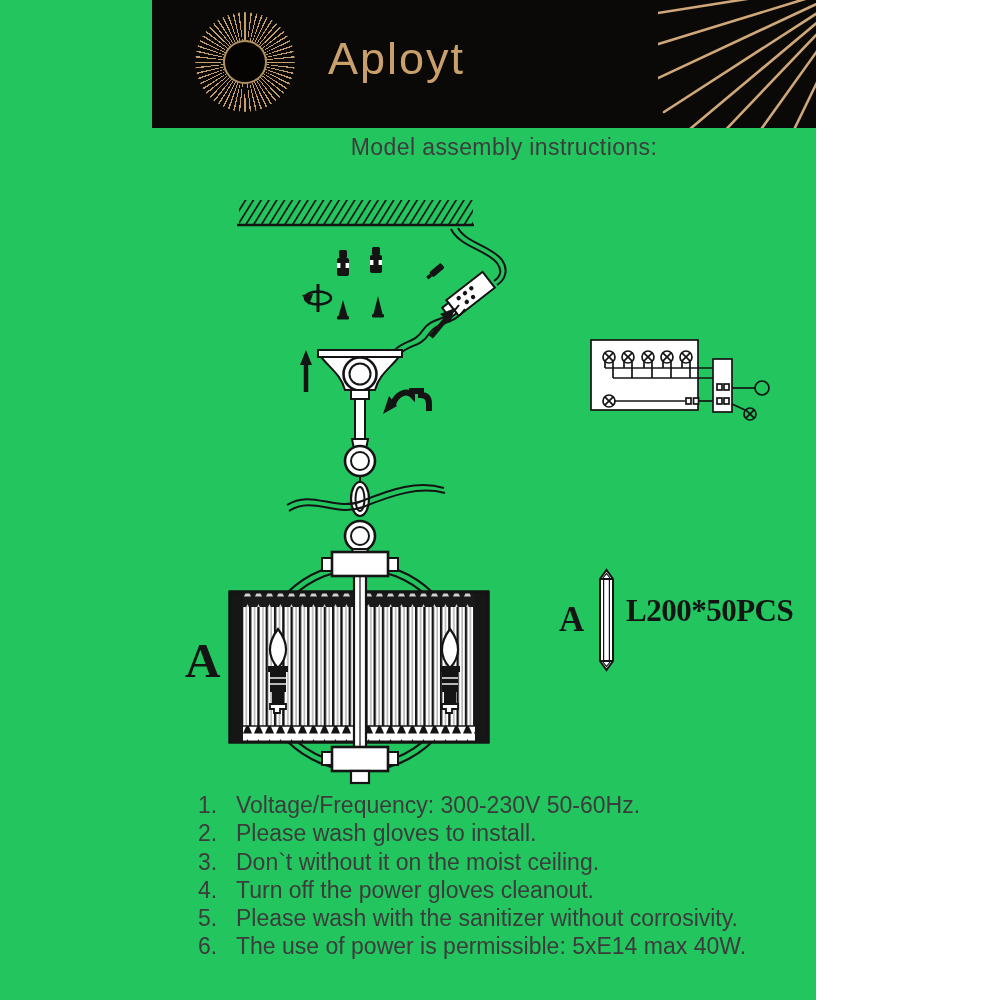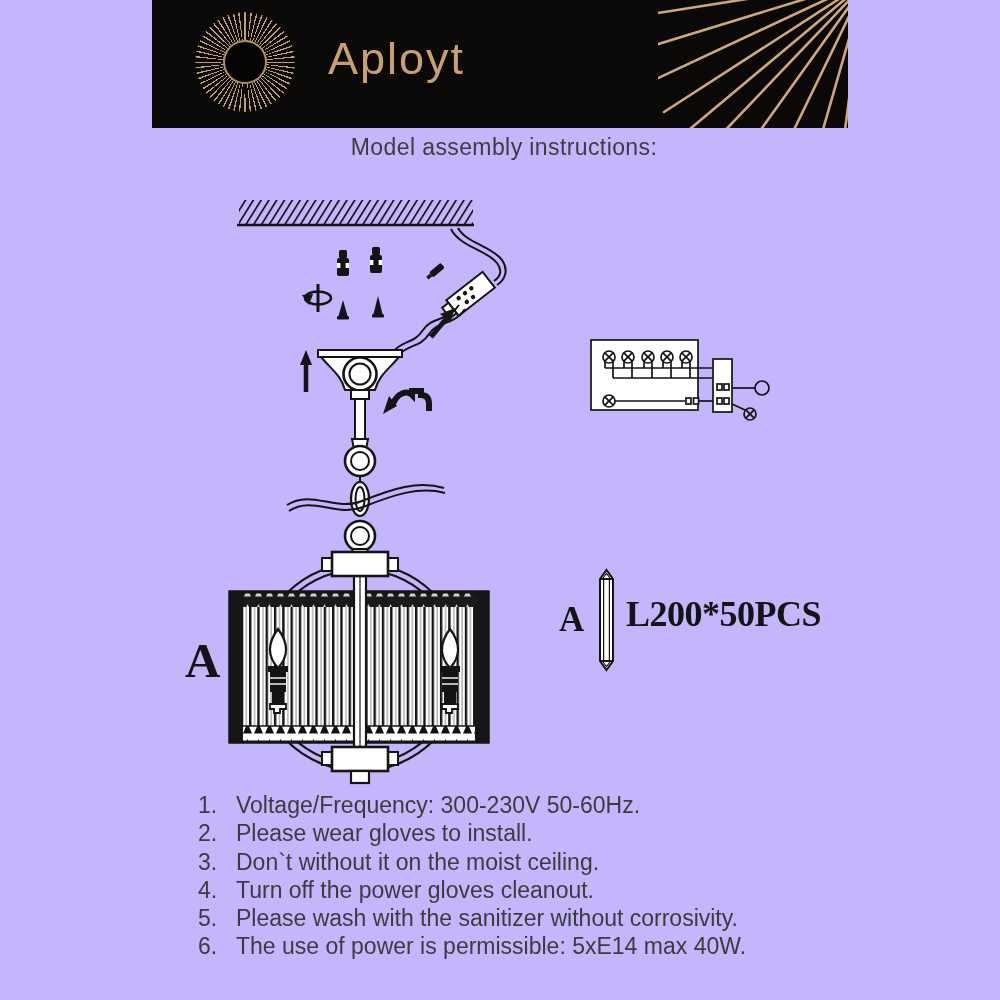--- a/index.html
+++ b/index.html
@@ -1,17 +1,17 @@
 <!DOCTYPE html>
 <html><head>
 <meta charset="utf-8">
 <style>
   html,body{margin:0;padding:0;}
   body{width:1000px;height:1000px;background:#ffffff;font-family:"Liberation Sans",sans-serif;}
-  .page{position:relative;width:1000px;height:1000px;background:#c4b5fd;overflow:hidden;}
+  .page{position:relative;width:816px;height:1000px;background:#22c55e;overflow:hidden;}
 
   
   .brand-band{position:absolute;left:152px;top:0;width:696px;height:128px;background:#0b0908;overflow:hidden;}
   .sunburst{position:absolute;left:43px;top:12px;width:100px;height:100px;border-radius:50%;
     background:repeating-conic-gradient(rgba(207,168,115,.95) 0deg 1.7deg, rgba(0,0,0,0) 1.7deg 6.4deg);
     -webkit-mask-image:radial-gradient(circle, rgba(0,0,0,0) 0 21%, #000 23% 68%, rgba(0,0,0,0) 80%);
     mask-image:radial-gradient(circle, rgba(0,0,0,0) 0 21%, #000 23% 68%, rgba(0,0,0,0) 80%);}
   .sunburst-core{position:absolute;left:71px;top:40px;width:44px;height:44px;border-radius:50%;
     background:#050403;border:2px solid rgba(205,167,112,.85);box-sizing:border-box;}
   .brand-name{position:absolute;left:176px;top:33px;font-size:45px;color:#c9a06c;letter-spacing:2px;font-weight:400;}
@@ -21,21 +21,21 @@
   .title-block{position:absolute;left:4px;top:134px;width:1000px;text-align:center;color:#3d3d3d;}
   .title-line{font-size:23px;line-height:27px;letter-spacing:.4px;}
 
   
   .art{position:absolute;left:0;top:0;}
 
   
   .serif-label{position:absolute;font-family:"Liberation Serif",serif;color:#141414;}
   .label-chandelier{left:185px;top:632px;font-size:49px;font-weight:700;}
   .label-part{left:559px;top:600px;font-size:35px;font-weight:600;}
-  .label-spec{left:626px;top:593px;font-size:36px;font-weight:600;letter-spacing:-.5px;}
+  .label-spec{left:626px;top:593px;font-size:31px;font-weight:600;letter-spacing:-.5px;}
 
   
   .instructions{position:absolute;left:198px;top:791px;width:660px;color:#3c3c3c;}
   .instr-row{display:flex;font-size:23px;line-height:28.3px;}
   .instr-num{width:38px;flex:0 0 38px;}
   .instr-text{flex:1;}
 </style>
 </head>
 <body>
 
@@ -283,21 +283,21 @@
   <div class="serif-label label-part">A</div>
   <div class="serif-label label-spec">L200*50PCS</div>
 
   <div class="instructions">
     <div class="instr-row">
       <span class="instr-num">1.</span>
       <span class="instr-text">Voltage/Frequency: 300-230V 50-60Hz.</span>
     </div>
     <div class="instr-row">
       <span class="instr-num">2.</span>
-      <span class="instr-text">Please wear gloves to install.</span>
+      <span class="instr-text">Please wash gloves to install.</span>
     </div>
     <div class="instr-row">
       <span class="instr-num">3.</span>
       <span class="instr-text">Don`t without it on the moist ceiling.</span>
     </div>
     <div class="instr-row">
       <span class="instr-num">4.</span>
       <span class="instr-text">Turn off the power gloves cleanout.</span>
     </div>
     <div class="instr-row">

